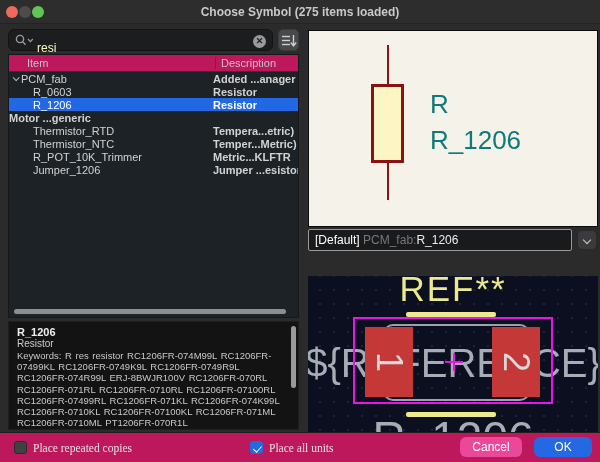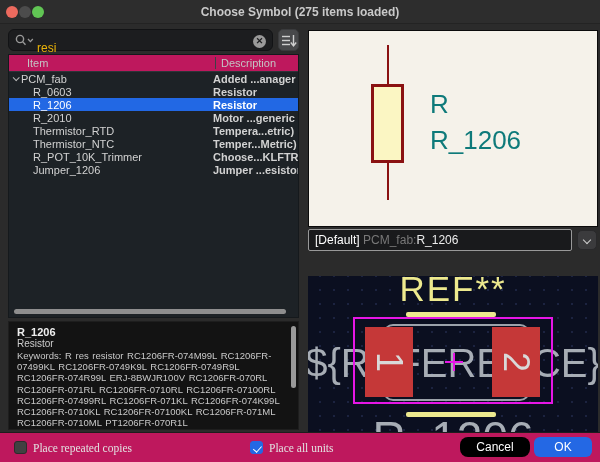--- a/index.html
+++ b/index.html
@@ -15,21 +15,21 @@
   .light { position:absolute; top:6px; width:12px; height:12px; border-radius:50%; }
   .light.red   { left:6px;  background:#EC6A5E; }
   .light.gray  { left:19px; background:#4C4C4C; }
   .light.green { left:32px; background:#61C554; }
 
   
   .search-field { position:absolute; left:8px; top:29px; width:265px; height:22px;
                   background:#1C1D1F; border:1px solid #121315; border-radius:6px; }
   .search-glyph { position:absolute; left:6px; top:4px; width:22px; height:13px; }
   .search-text  { position:absolute; left:28px; top:0; width:200px; height:36px; border:0;
-                  background:transparent; color:#eab308; font-size:12px;
+                  background:transparent; color:#fef9c3; font-size:12px;
                   font-family:"Liberation Sans",sans-serif; outline:none; }
   .clear-btn { position:absolute; right:6px; top:4.5px; width:13px; height:13px; border-radius:50%;
                background:#9A9A9A; color:#1C1D1F; font-size:9px; line-height:13px;
                text-align:center; font-weight:bold; }
   .sort-btn { position:absolute; left:278px; top:29px; width:21px; height:22px;
               background:#48494B; border:1px solid #3A3B3D; border-radius:5px; }
   .sort-btn svg { position:absolute; left:3px; top:4px; }
 
   
   .tree { position:absolute; left:8px; top:54px; width:291px; height:264px;
@@ -121,21 +121,21 @@
               font-size:11.5px; color:#E2E2E2; }
   .checkbox.c1 { left:14px; } .checkbox.c2 { left:250px; }
   .checkbox .box { width:13px; height:13px; border-radius:3px; background:#414141;
                    border:1px solid #2C2C2C; position:relative; }
   .checkbox.checked .box { background:#2468E4; border-color:#2468E4; }
   .checkbox.checked .box::after { content:""; position:absolute; left:4px; top:1.5px;
                    width:3.5px; height:7px; border-right:1.8px solid #fff;
                    border-bottom:1.8px solid #fff; transform:rotate(42deg); }
   .btn { position:absolute; top:437px; height:20px; border:none; border-radius:6px;
          font-size:12px; color:#FFFFFF; font-family:"Liberation Sans",sans-serif; }
-  .btn.cancel { left:460px; width:70px; background:#000000;border-radius:8px; }
+  .btn.cancel { left:460px; width:62px; background:#ec4899; }
   .btn.ok     { left:534px; width:58px; background:#2468E4; }
 </style>
 </head>
 <body>
 
 <div class="titlebar">
   <span class="light red"></span>
   <span class="light gray"></span>
   <span class="light green"></span>
   <div class="title">Choose Symbol (275 items loaded)</div>
@@ -188,26 +188,20 @@
       <div class="row child selected">
     <span class="left">
       <span class="chev" style="visibility: hidden;">
             <i></i>
           </span>
       <span class="item">R_1206</span>
     </span>
     <span class="desc">Resistor</span>
   </div>
       <div class="row child">
-    <span class="left">
-      <span class="chev" style="visibility: hidden;">
-            <i></i>
-          </span>
-      <span class="item">R_2010</span>
-    </span>
     <span class="desc">Motor ...generic</span>
   </div>
       <div class="row child">
     <span class="left">
       <span class="chev" style="visibility: hidden;">
             <i></i>
           </span>
       <span class="item">Thermistor_RTD</span>
     </span>
     <span class="desc">Tempera...etric)</span>
@@ -221,21 +215,21 @@
     </span>
     <span class="desc">Temper...Metric)</span>
   </div>
       <div class="row child">
     <span class="left">
       <span class="chev" style="visibility: hidden;">
             <i></i>
           </span>
       <span class="item">R_POT_10K_Trimmer</span>
     </span>
-    <span class="desc">Choose...KLFTR</span>
+    <span class="desc">Metric...KLFTR</span>
   </div>
       <div class="row child">
     <span class="left">
       <span class="chev" style="visibility: hidden;">
             <i></i>
           </span>
       <span class="item">Jumper_1206</span>
     </span>
     <span class="desc">Jumper ...esistor</span>
   </div>

